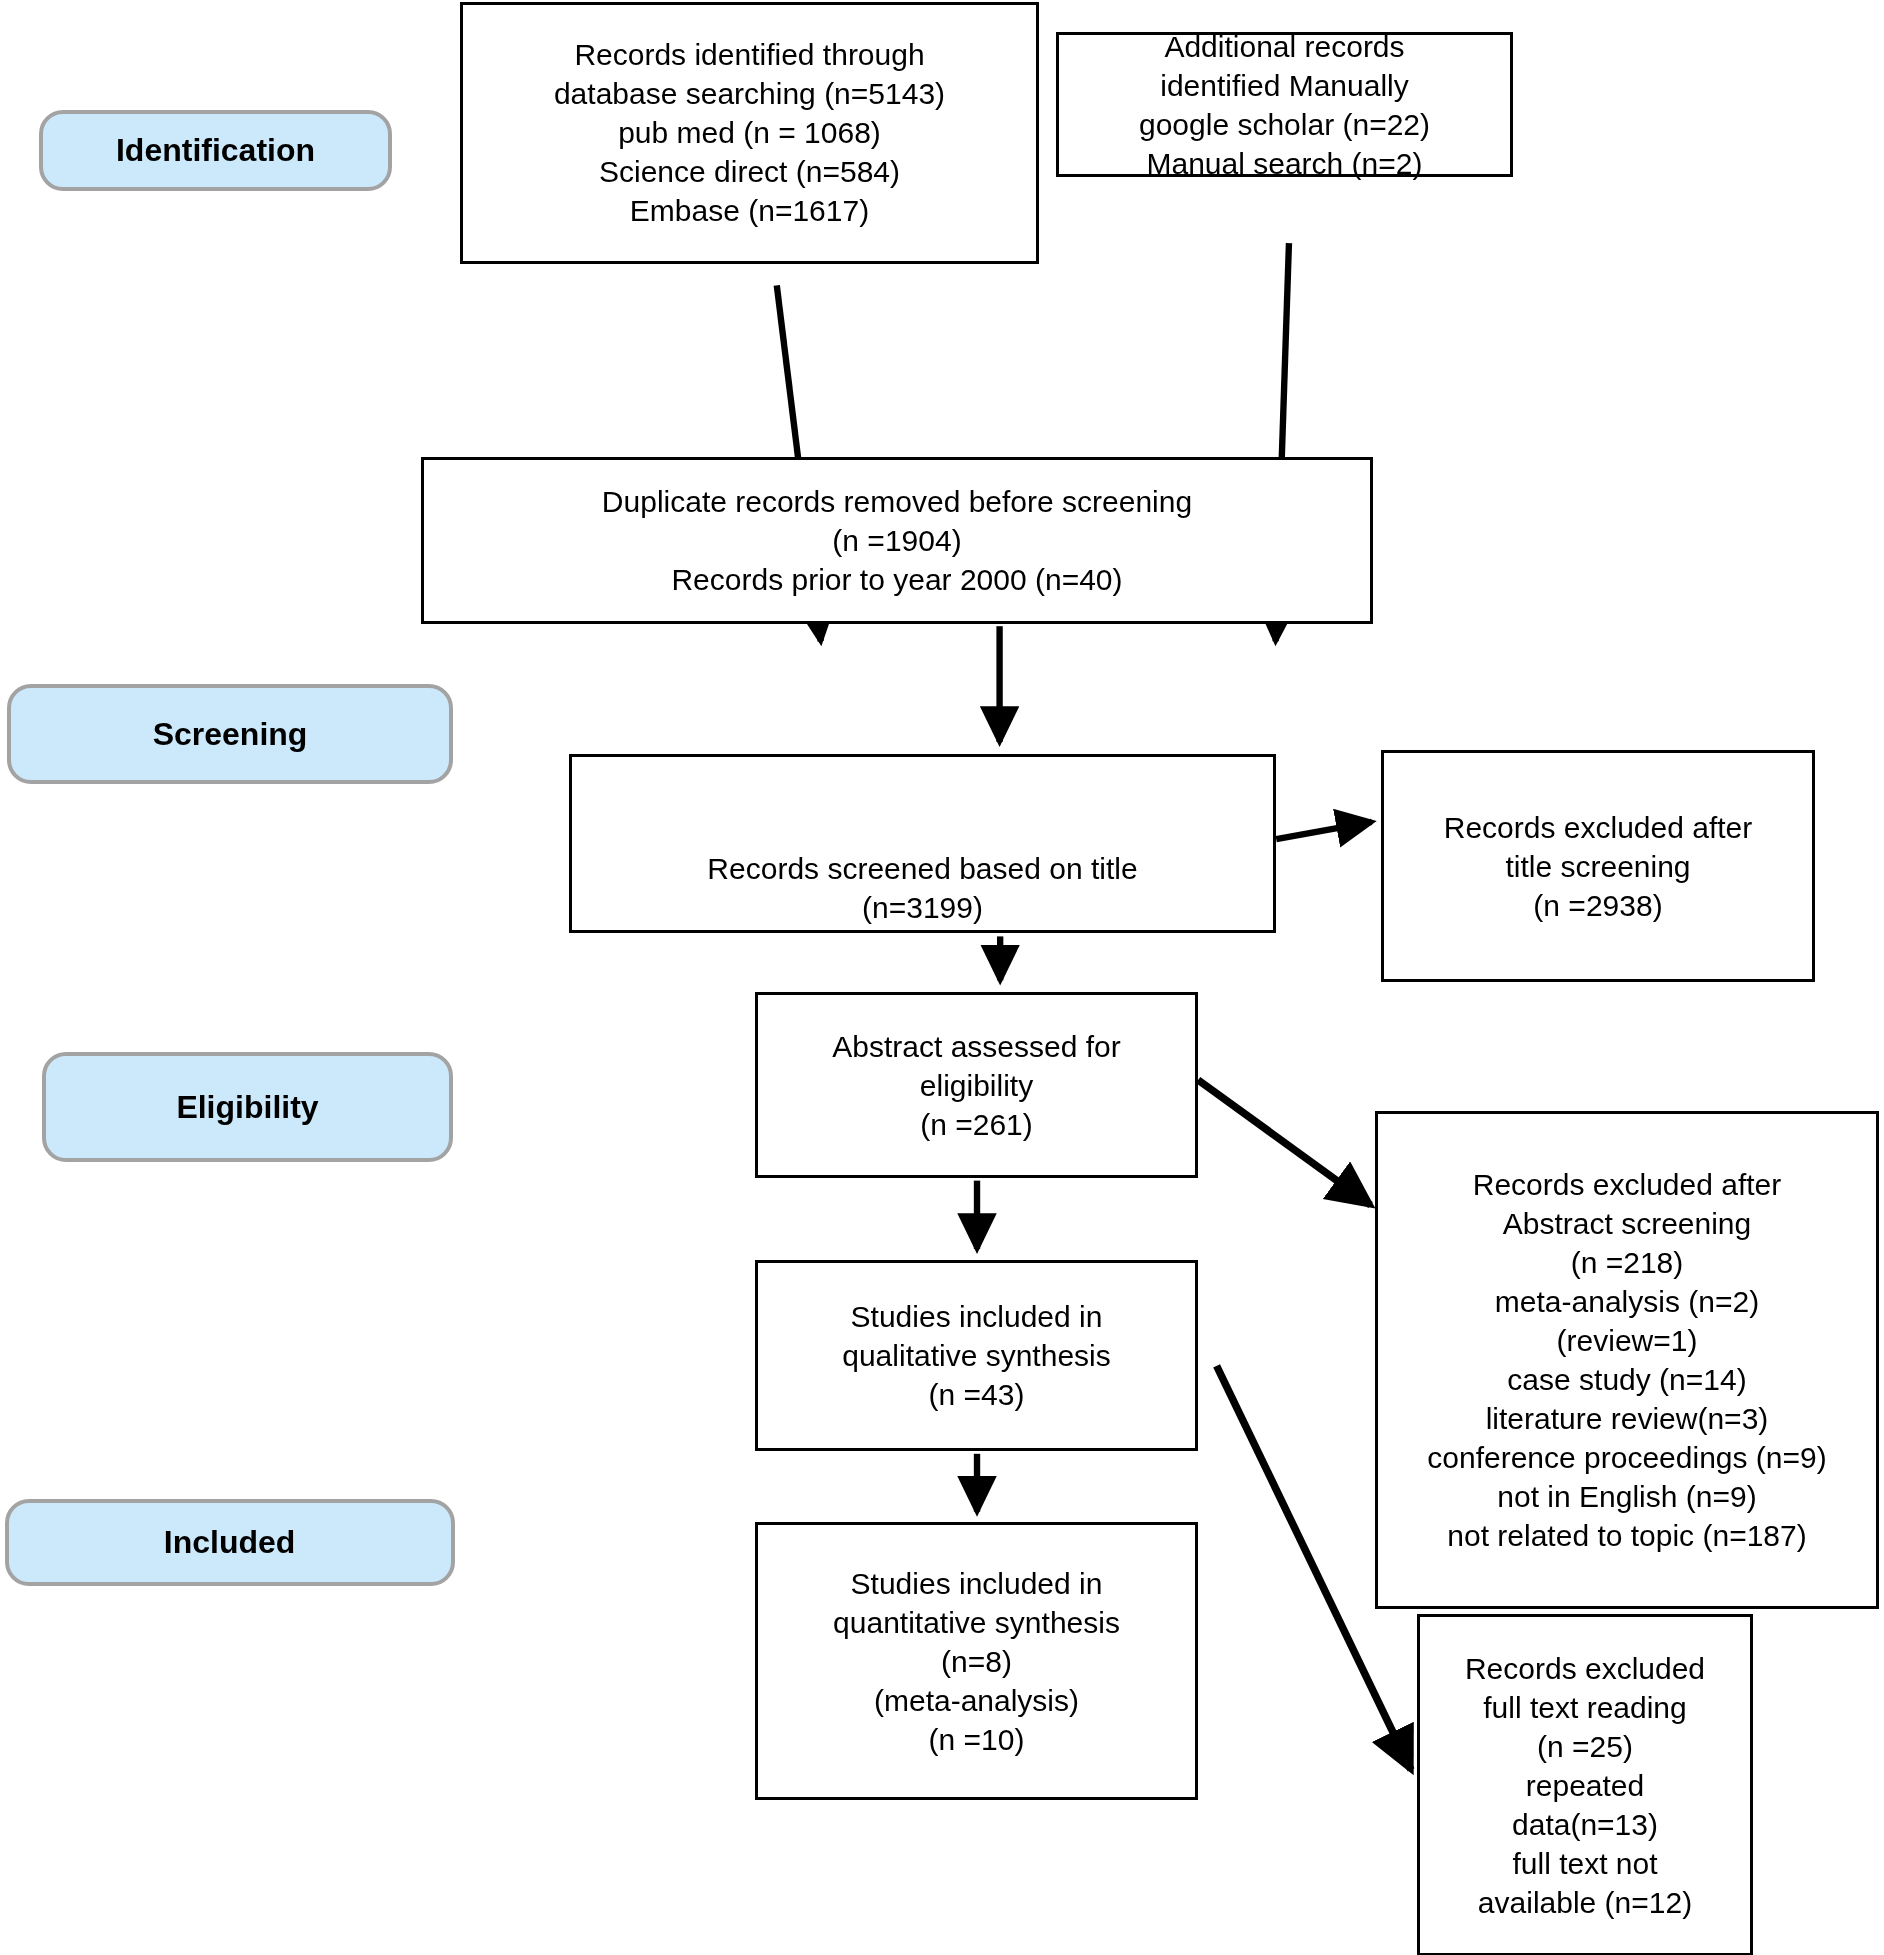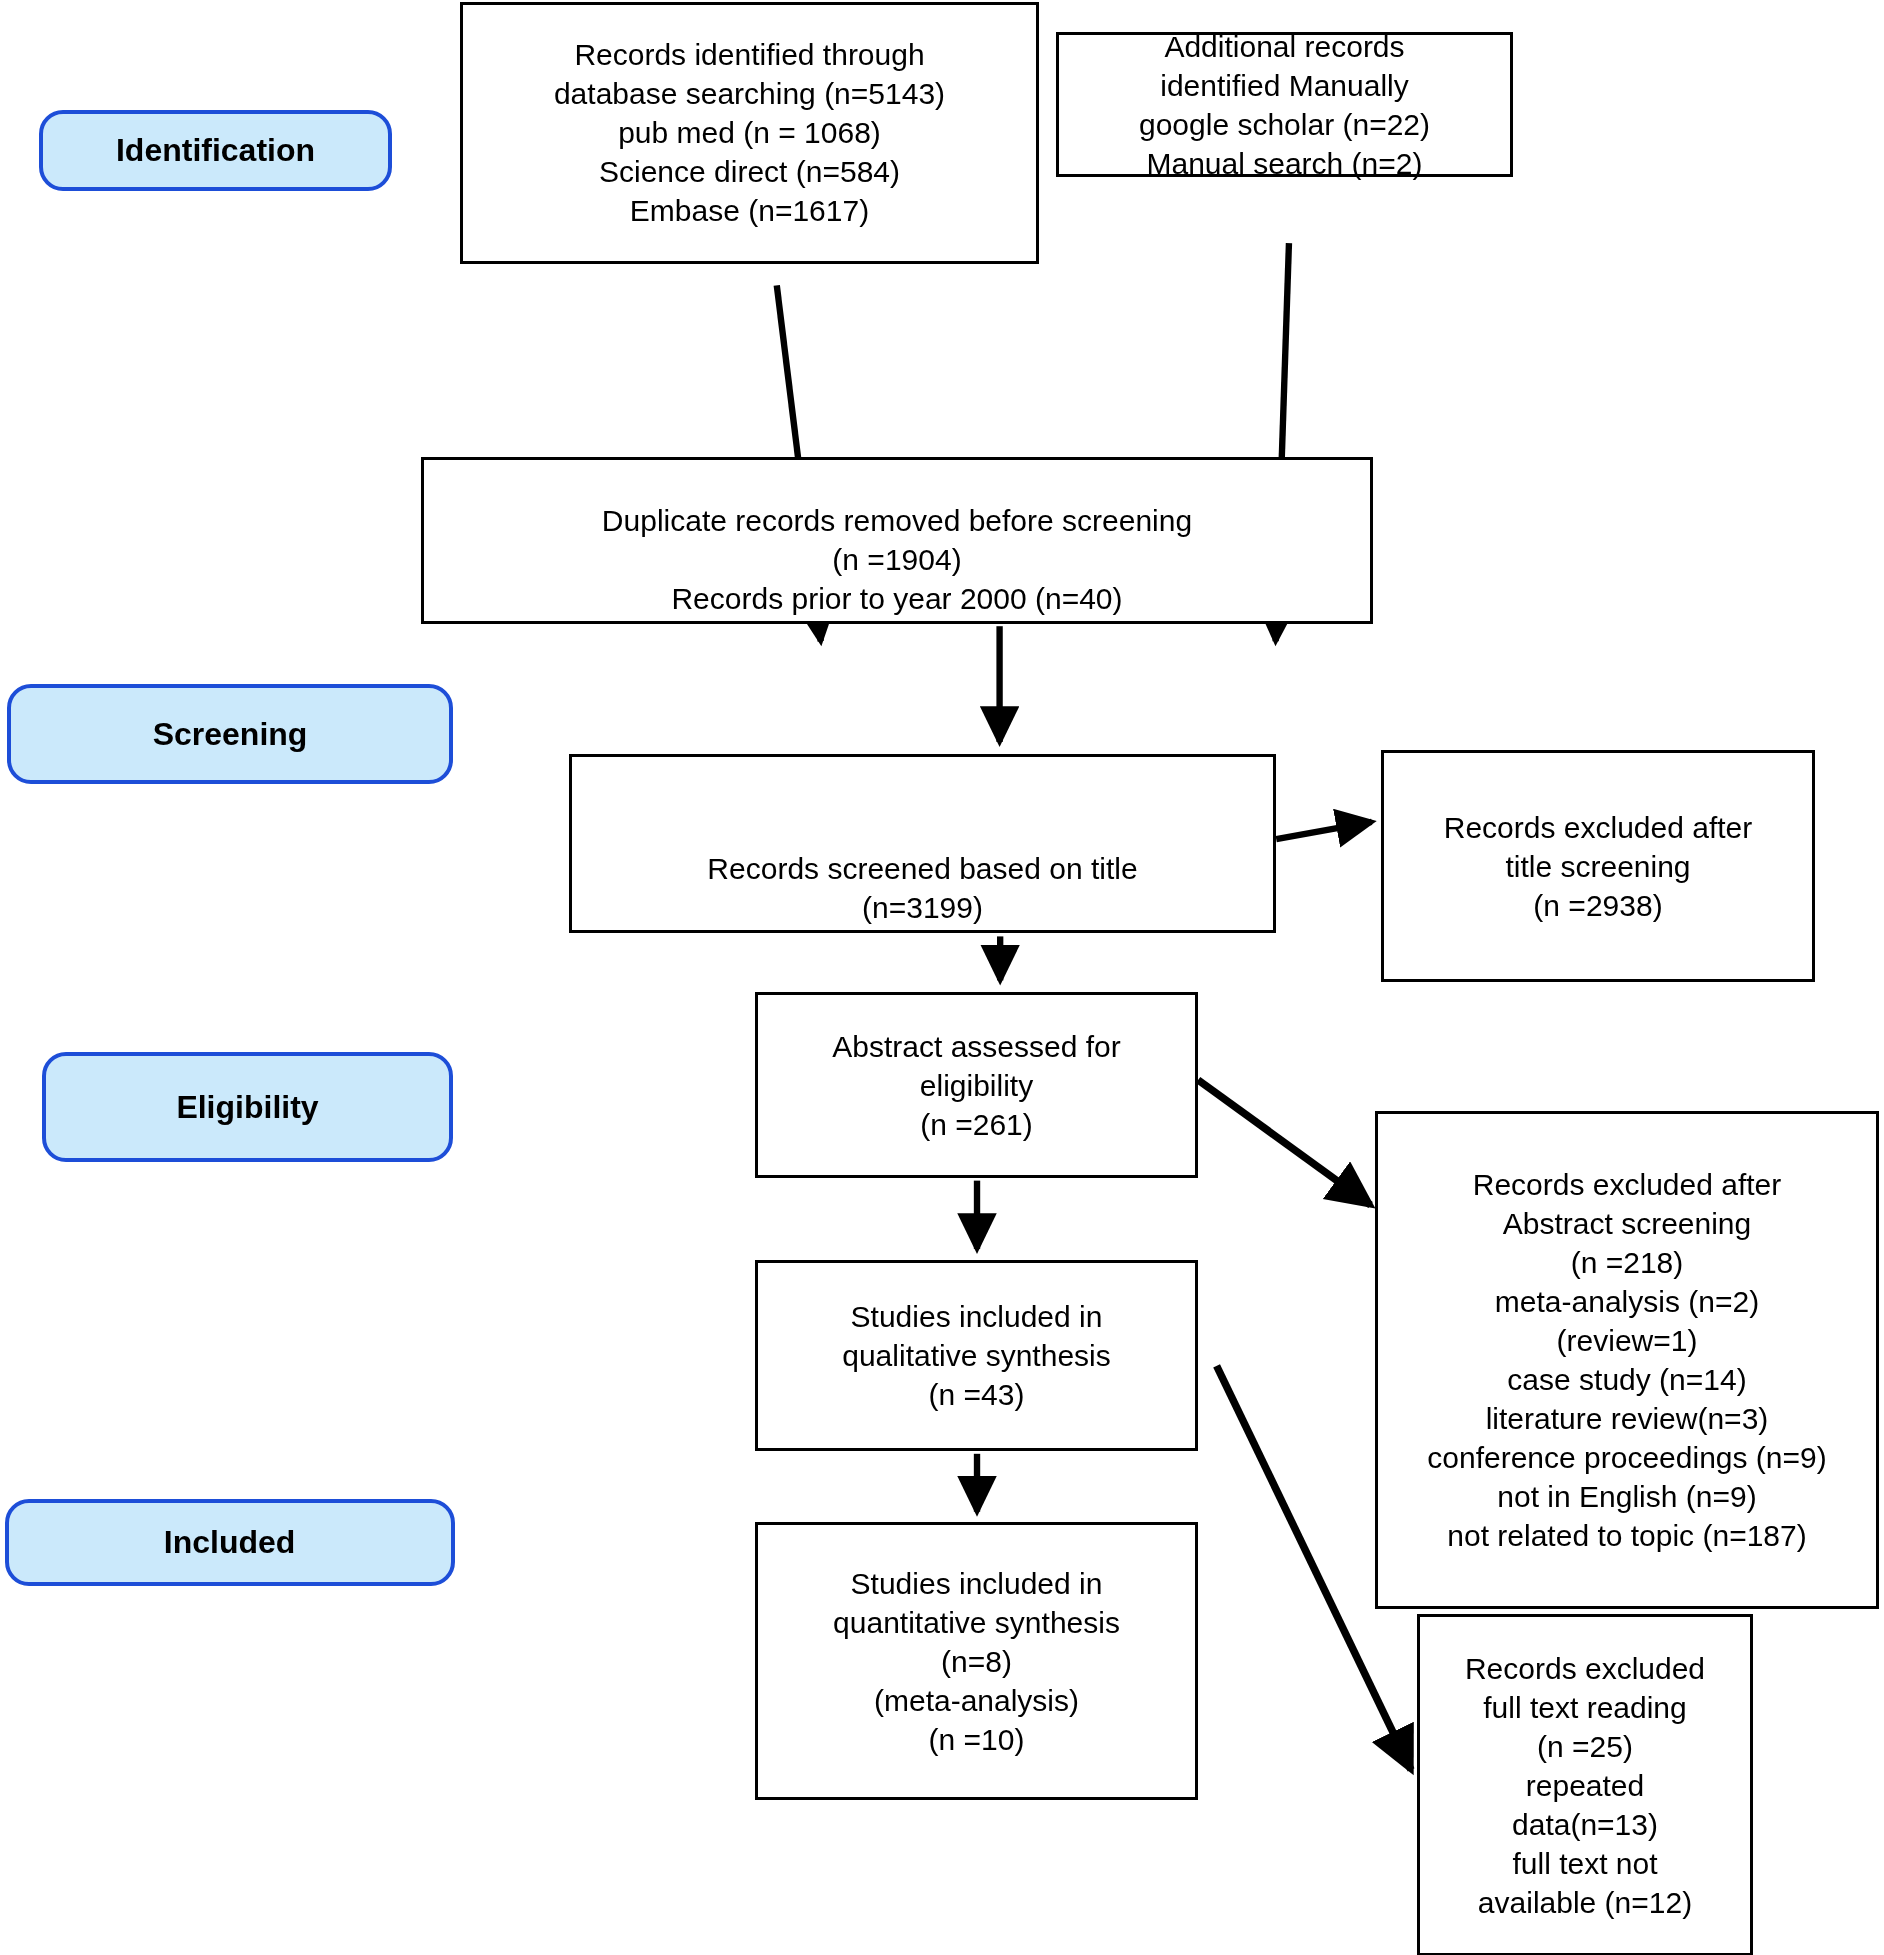--- a/index.html
+++ b/index.html
@@ -42,39 +42,39 @@
     padding: 3.5px 5.8px;
   }
   .node .line {
     display: block;
     white-space: nowrap;
   }
   .stage {
     position: absolute;
     box-sizing: border-box;
     background: #cbe9fb;
-    border: 4px solid #1d4ed8;
+    border: 4px solid #a3a3a3;
     border-radius: 24px;
     display: flex;
     align-items: center;
     justify-content: center;
     font-weight: bold;
     font-size: 32px;
     color: #000000;
     font-family: "Liberation Sans", sans-serif;
   }
   
   #stage-identification { left: 39px;  top: 110px;  width: 353px; height: 81px; }
   #stage-screening      { left: 7px;  top: 684px; width: 446px; height: 100px; }
   #stage-eligibility    { left: 42px;  top: 1052px; width: 411px; height: 110px; }
   #stage-included       { left: 4.6px;   top: 1499px; width: 450px; height: 87px; }
 
   #node-db-search   { left: 460px;  top: 1.7px;    width: 579px; height: 262px; }
   #node-additional  { left: 1056px; top: 32px;   width: 457px;  height: 145px; }
-  #node-duplicates  { left: 421px;  top: 457px;  width: 952px; height: 167px; justify-content: flex-end; }
+  #node-duplicates  { left: 421px;  top: 457px;  width: 952px; height: 167px; }
   #node-screened    { left: 569px;  top: 754px; width: 707px; height: 179px; justify-content: flex-end; }
   #node-excl-title  { left: 1381px; top: 750px; width: 434px;  height: 232px; }
   #node-abstract    { left: 755px; top: 992px; width: 443px;  height: 186px; }
   #node-excl-abs    { left: 1375px; top: 1111px; width: 504px;  height: 498px; }
   #node-qual        { left: 755px; top: 1260px; width: 443px;  height: 191px; }
   #node-excl-full   { left: 1417px; top: 1614px; width: 336px;  height: 342px; text-align: center; }
   #node-quant       { left: 755px; top: 1522px; width: 443px;  height: 278px; }
 </style>
 </head>
 <body>

